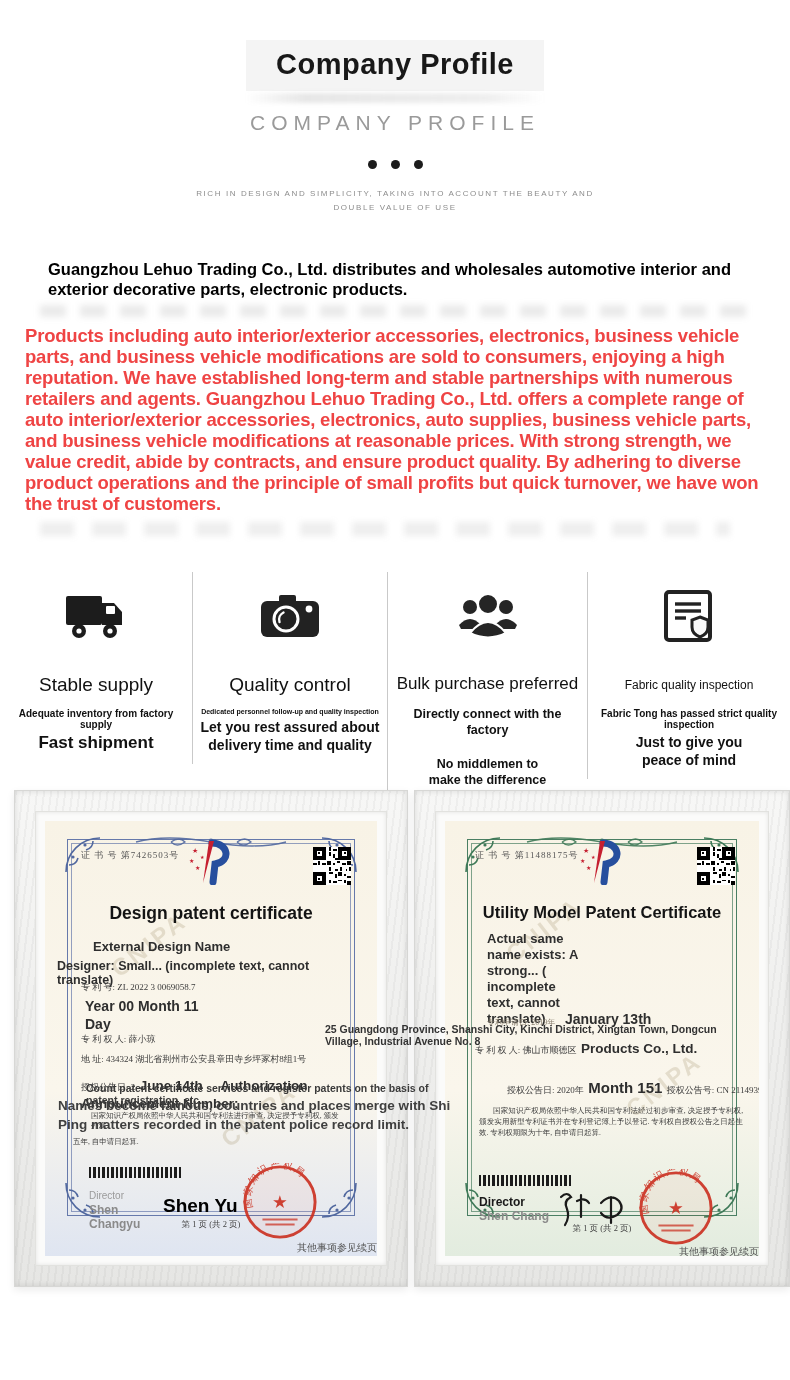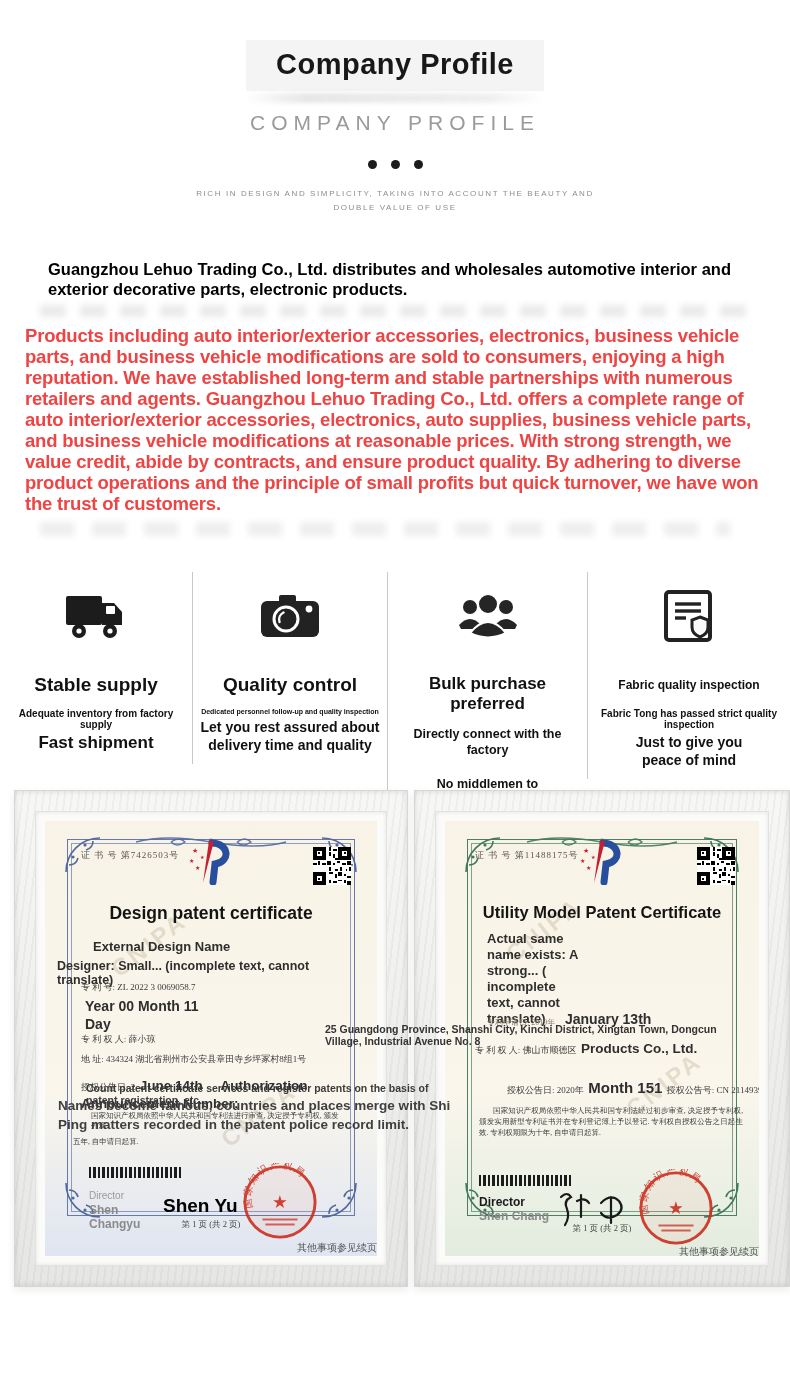--- a/index.html
+++ b/index.html
@@ -33,21 +33,21 @@
   .ghost-strip2 { height:14px; margin:8px 60px 0 40px;
     background:repeating-linear-gradient(90deg, rgba(120,120,120,.12) 0 34px, transparent 34px 52px);
     filter:blur(3px); }
 
   
   .features { display:flex; margin-top:36px; align-items:flex-start; }
   .feat { text-align:center; padding:14px 6px 10px; }
   .feat + .feat { border-left:1px solid #c9c9c9; }
   .feat-1 { width:192px; } .feat-2 { width:195px; } .feat-3 { width:200px; } .feat-4 { width:203px; }
   .feat-icon { height:62px; display:flex; align-items:center; justify-content:center; }
-  .feat-title { font-weight:bold; margin-top:26px;text-align:center; }
+  .feat-title { font-weight:normal; margin-top:26px;text-align:center; }
   .feat-1 .feat-title, .feat-2 .feat-title { font-size:19px; }
   .feat-3 .feat-title { font-size:17px; }
   .feat-4 .feat-title { font-size:12px; margin-top:30px; }
   .feat-sub { font-weight:bold; margin-top:12px; white-space:pre-line; }
   .feat-1 .feat-sub { font-size:10px; }
   .feat-2 .feat-sub { font-size:7px; }
   .feat-3 .feat-sub { font-size:12.5px; line-height:16px; }
   .feat-4 .feat-sub { font-size:10px; margin-top:16px; }
   .feat-detail { font-weight:bold; white-space:pre-line; margin-top:3px; }
   .feat-1 .feat-detail { font-size:17px; }

